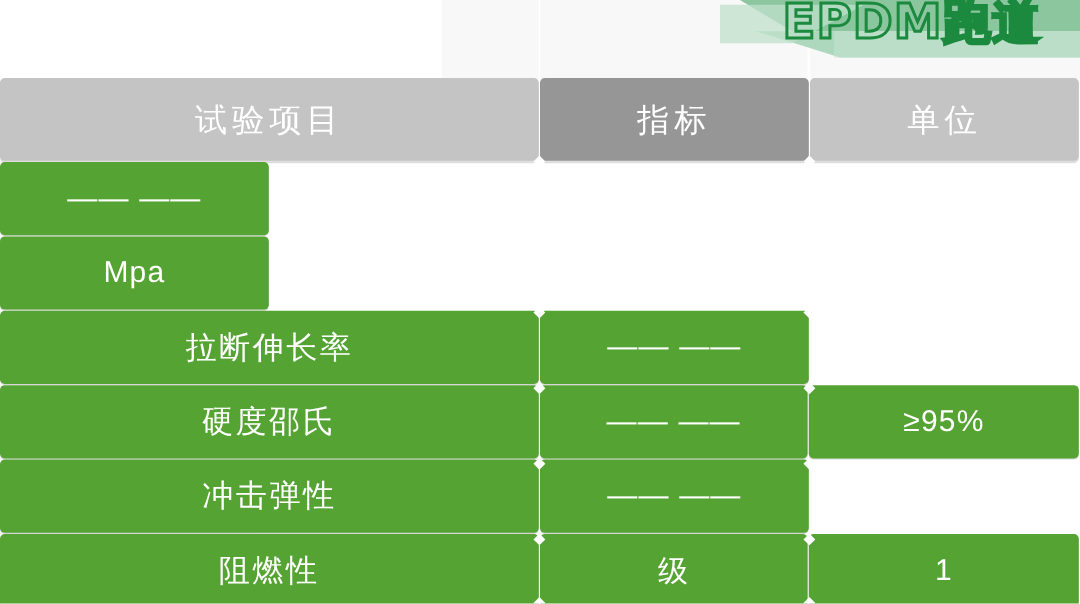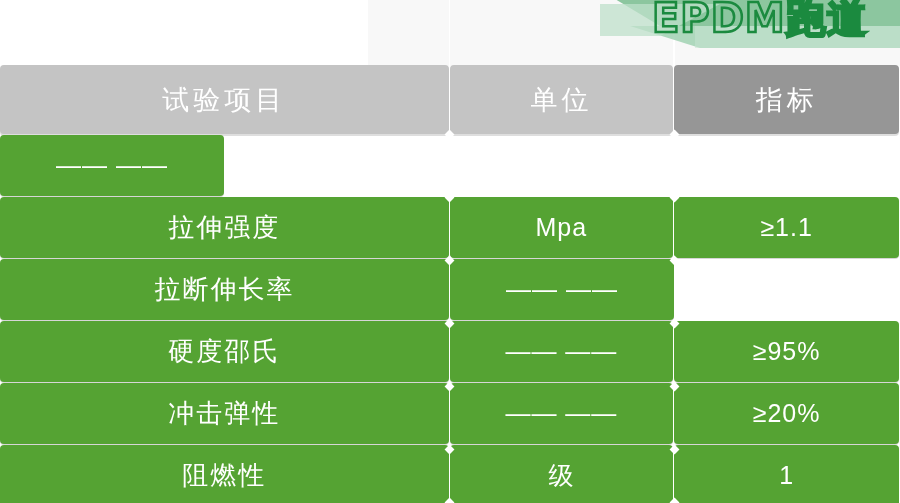--- a/index.html
+++ b/index.html
@@ -92,49 +92,46 @@
       <path d="M0 8 L120 8 L60 40 L0 40 Z" fill="#bfe0cb" opacity="0.75"></path>
       <rect x="95" y="30" width="205" height="22" fill="#c6e3d2" opacity="0.55"></rect>
     </svg>
     <div class="wm-text">EPDM跑道</div>
   </div>
 
   <div class="table">
 
     <div class="row header">
       <div class="cell c1">试验项目</div>
+      <div class="cell c3">指标</div>
       <div class="cell c2">单位</div>
-      <div class="cell c3">指标</div>
     </div>
 
     <div class="row body">
       <div class="cell c2 dash">—— ——</div>
     </div>
 
     <div class="row body">
-      <div class="cell c1">拉伸强度</div>
       <div class="cell c2">Mpa</div>
-      <div class="cell c3">≥1.1</div>
     </div>
 
     <div class="row body">
       <div class="cell c1">拉断伸长率</div>
       <div class="cell c2 dash">—— ——</div>
     </div>
 
     <div class="row body">
       <div class="cell c1">硬度邵氏</div>
       <div class="cell c2 dash">—— ——</div>
       <div class="cell c3">≥95%</div>
     </div>
 
     <div class="row body">
       <div class="cell c1">冲击弹性</div>
       <div class="cell c2 dash">—— ——</div>
-      <div class="cell c3">≥20%</div>
     </div>
 
     <div class="row body">
       <div class="cell c1">阻燃性</div>
       <div class="cell c2">级</div>
       <div class="cell c3">1</div>
     </div>
 
   </div>
 

